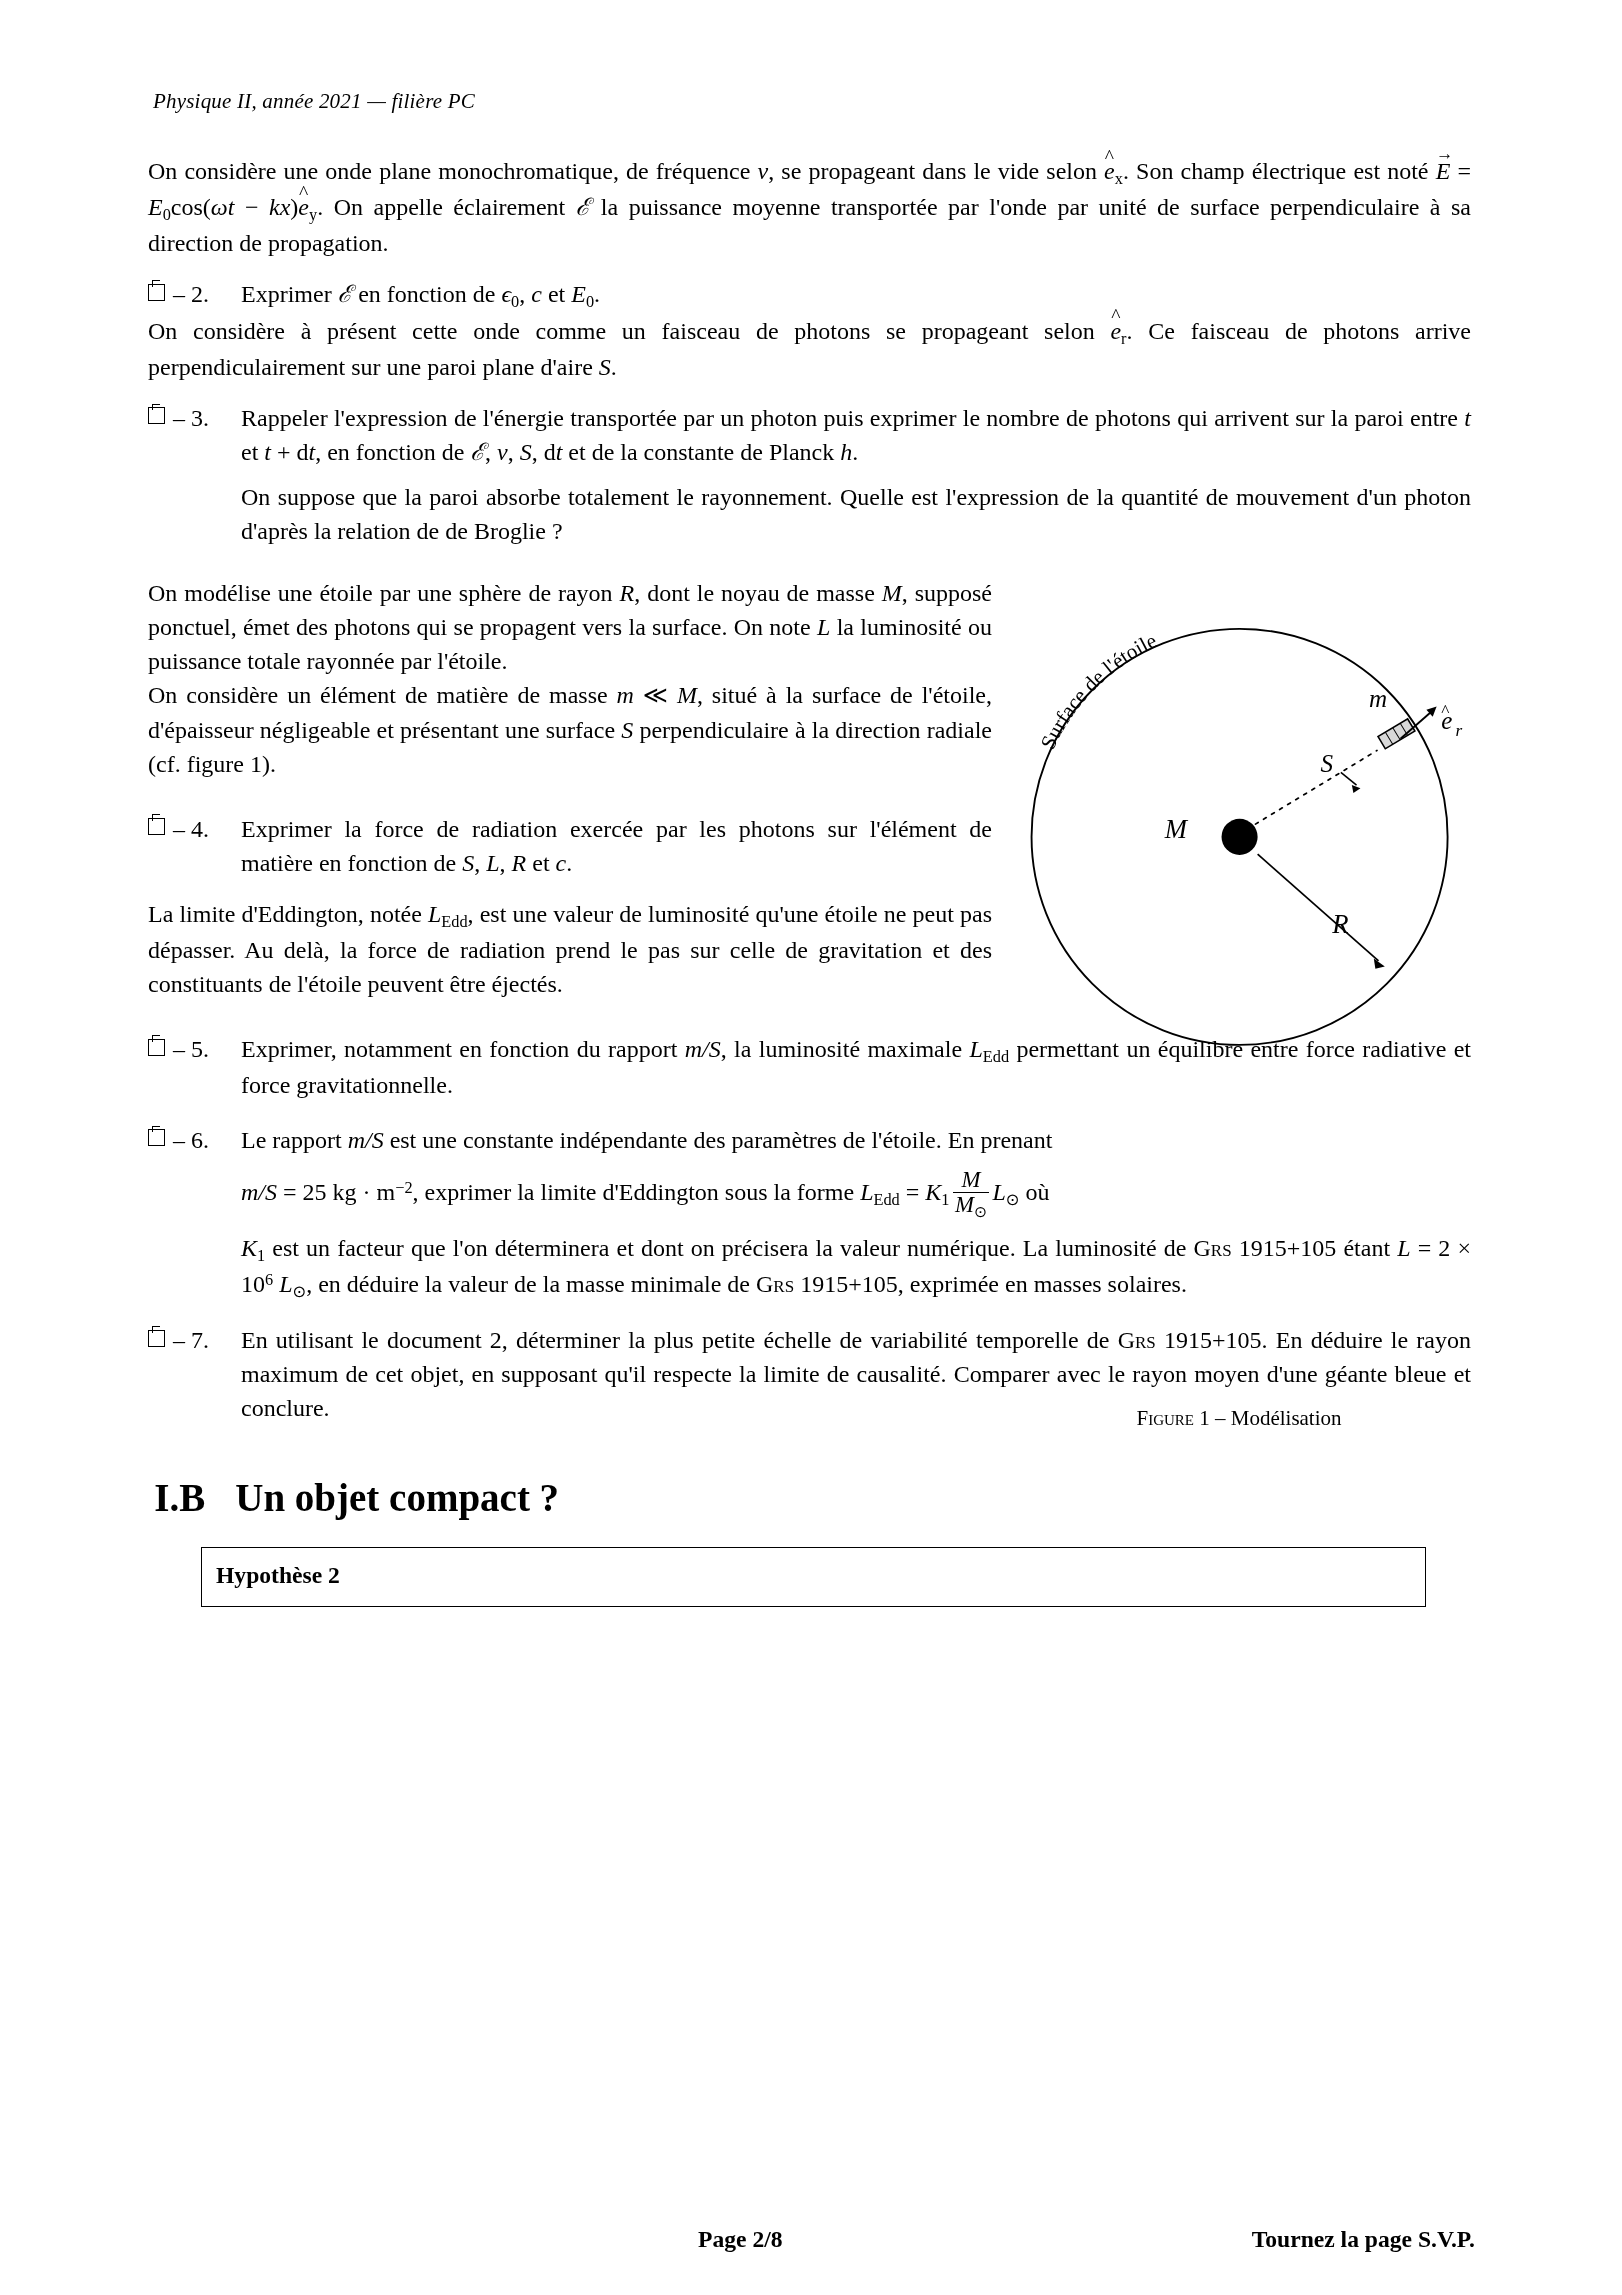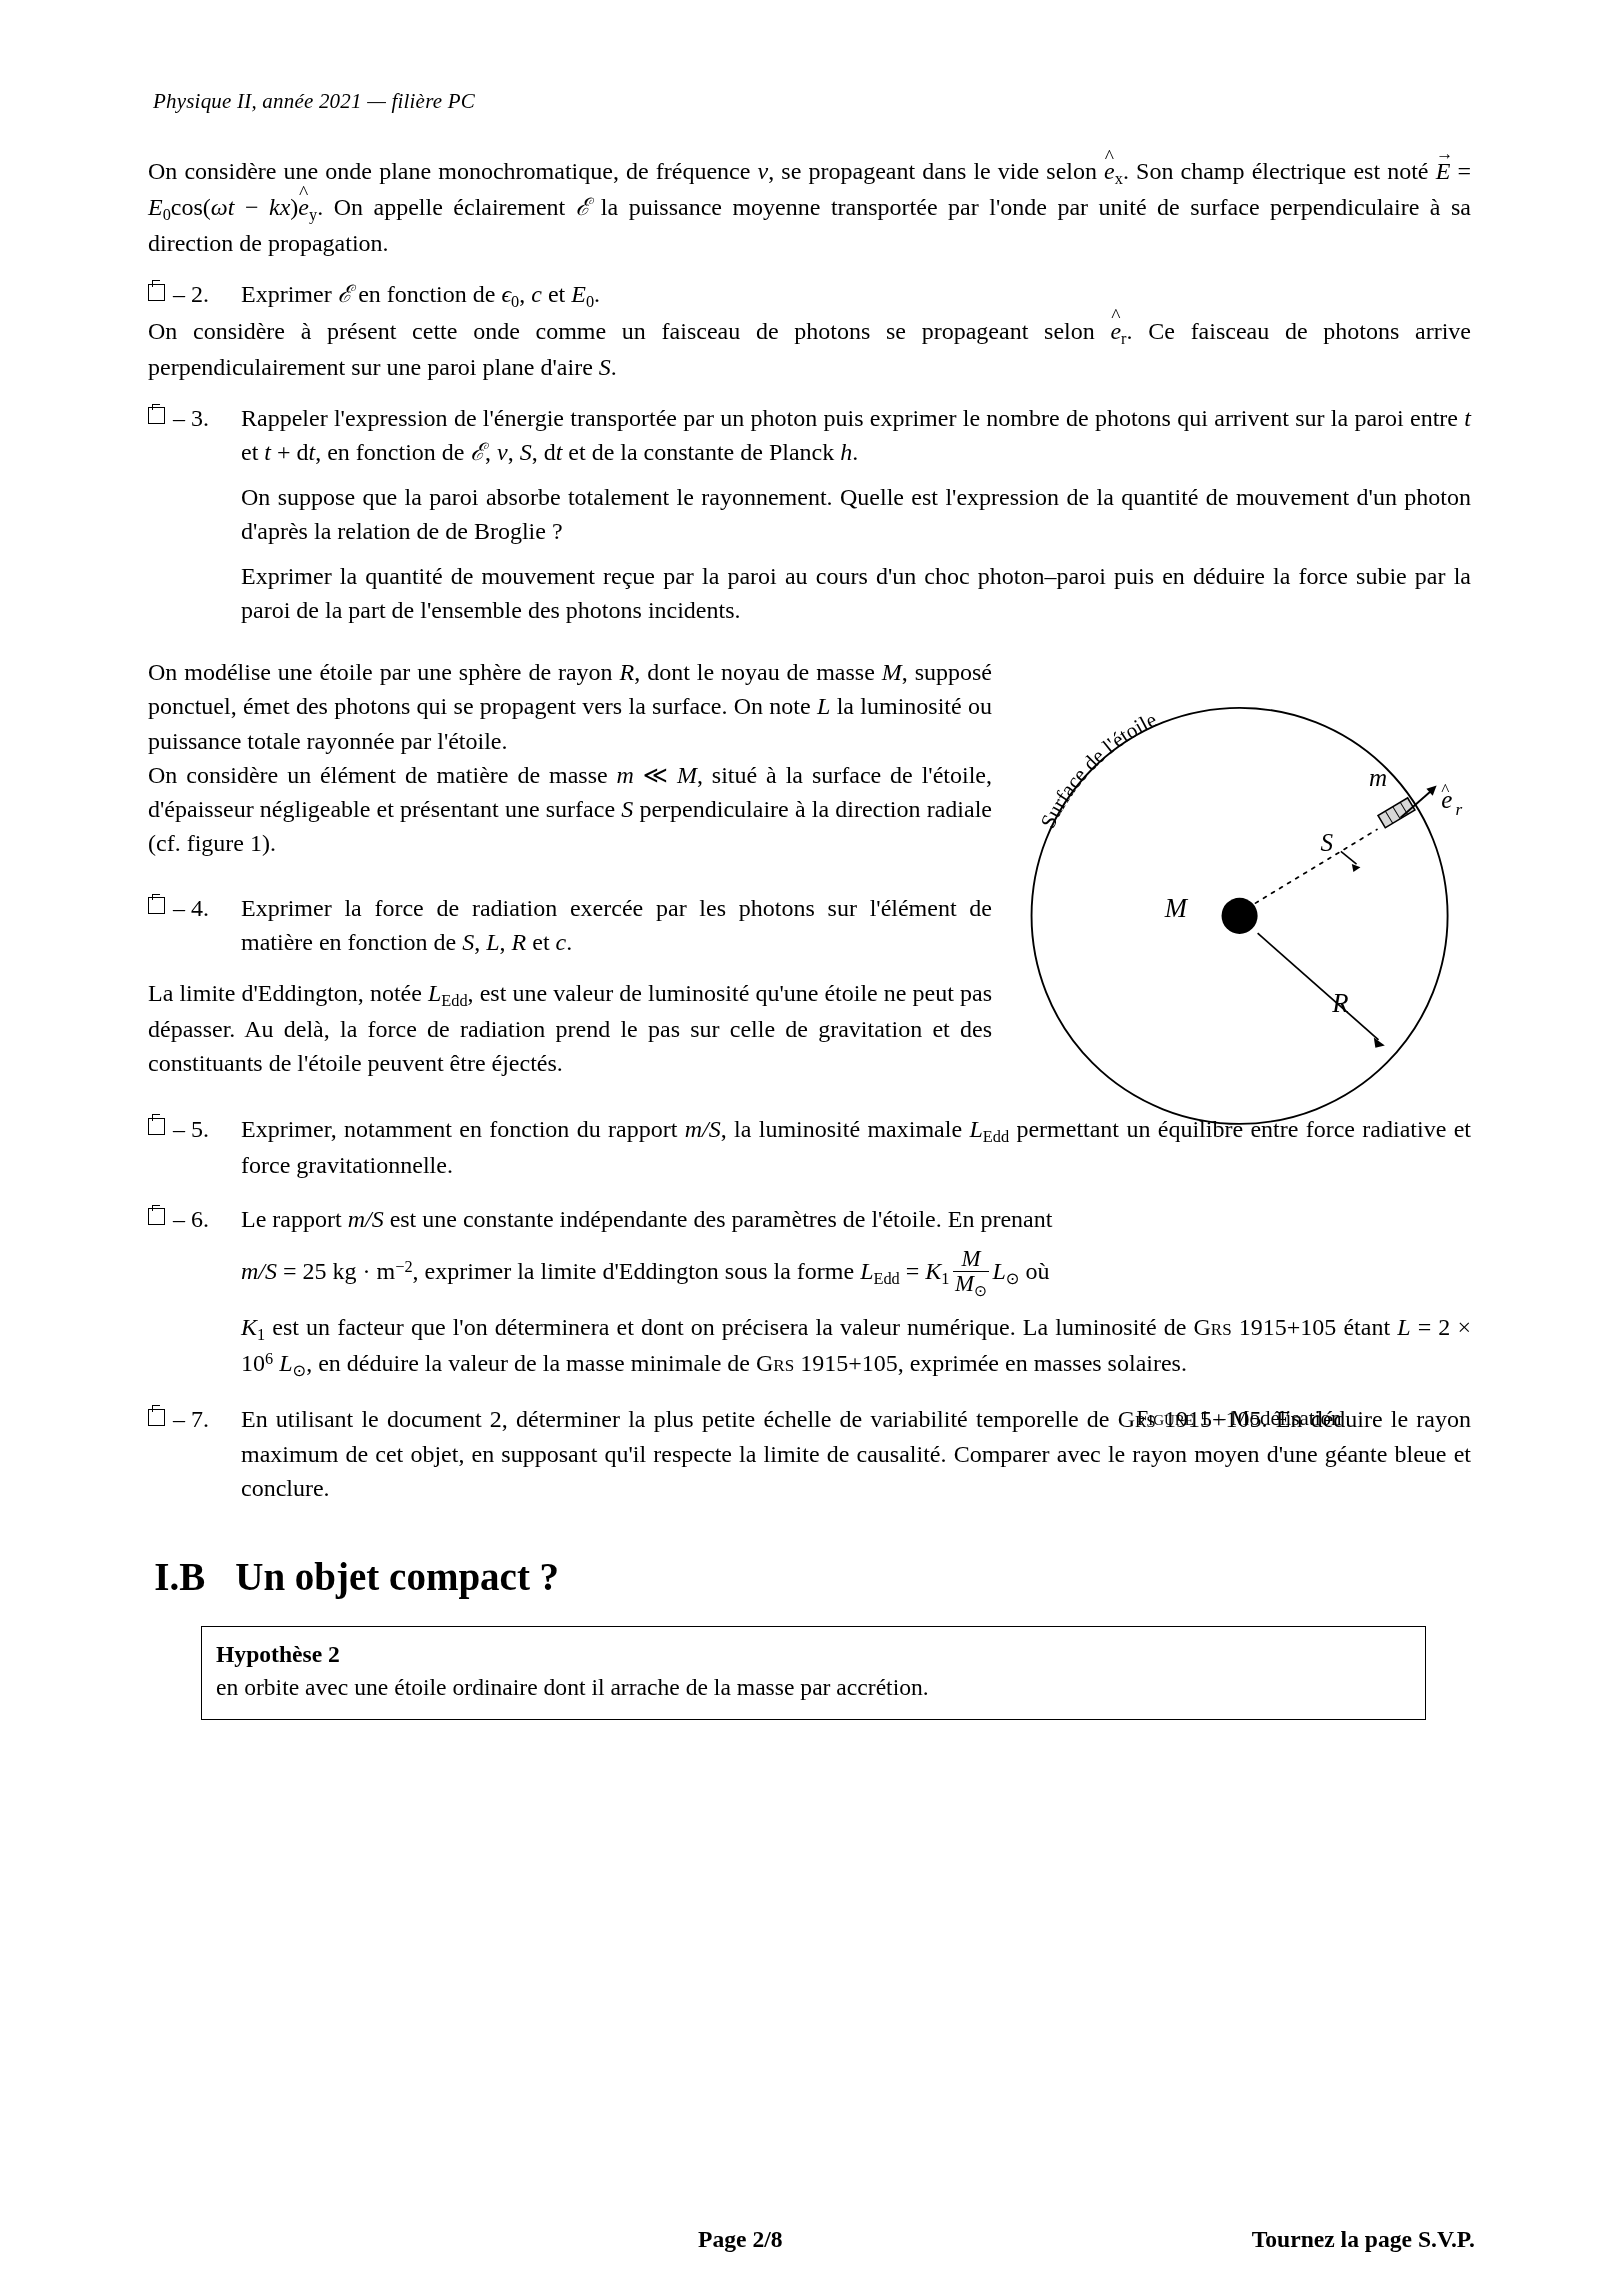--- a/index.html
+++ b/index.html
@@ -208,21 +208,20 @@
 
     <p class="para mt18">
       <span>On considère à présent cette onde comme un faisceau de photons se propageant selon </span><span class="hat"><i class="m">e</i></span><sub class="s">r</sub><span>. Ce faisceau de photons arrive perpendiculairement sur une paroi plane d'aire </span><i class="m">S</i><span>.</span>
     </p>
 
     <div class="qblock">
       <span class="qmark"><span class="qbox"></span><span>– 3.</span></span>
       <span class="qbody">
         <span>Rappeler l'expression de l'énergie transportée par un photon puis exprimer le nombre de photons qui arrivent sur la paroi entre </span><i class="m">t</i><span> et </span><i class="m">t</i><span> + d</span><i class="m">t</i><span>, en fonction de </span><span class="scr">ℰ</span><span>, </span><i class="m">ν</i><span>, </span><i class="m">S</i><span>, d</span><i class="m">t</i><span> et de la constante de Planck </span><i class="m">h</i><span>.</span>
         <span class="sub">On suppose que la paroi absorbe totalement le rayonnement. Quelle est l'expression de la quantité de mouvement d'un photon d'après la relation de de Broglie ?</span>
-        <span class="sub">Exprimer la quantité de mouvement reçue par la paroi au cours d'un choc photon–paroi puis en déduire la force subie par la paroi de la part de l'ensemble des photons incidents.</span>
       </span>
     </div>
 
     <div class="two-col">
       <div class="leftcol">
         <p><span>On modélise une étoile par une sphère de rayon </span><i class="m">R</i><span>, dont le noyau de masse </span><i class="m">M</i><span>, supposé ponctuel, émet des photons qui se propagent vers la surface. On note </span><i class="m">L</i><span> la luminosité ou puissance totale rayonnée par l'étoile.</span></p>
         <p><span>On considère un élément de matière de masse </span><i class="m">m</i><span> ≪ </span><i class="m">M</i><span>, situé à la surface de l'étoile, d'épaisseur négligeable et présentant une surface </span><i class="m">S</i><span> perpendiculaire à la direction radiale (cf. figure 1).</span></p>
 
         <div class="qblock" style="margin-top:31px;">
           <span class="qmark"><span class="qbox"></span><span>– 4.</span></span>
@@ -298,21 +297,20 @@
       <span class="qmark"><span class="qbox"></span><span>– 7.</span></span>
       <span class="qbody"><span>En utilisant le document 2, déterminer la plus petite échelle de variabilité temporelle de </span><span class="smallcaps">Grs 1915+105</span><span>. En déduire le rayon maximum de cet objet, en supposant qu'il respecte la limite de causalité. Comparer avec le rayon moyen d'une géante bleue et conclure.</span></span>
     </div>
 
     <div class="section-head">
       <span class="num">I.B</span><span>Un objet compact ?</span>
     </div>
 
     <div class="hypbox">
       <div class="title">Hypothèse 2</div>
-      <div>en orbite avec une étoile ordinaire dont il arrache de la masse par accrétion.</div>
     </div>
 
   </div>
 
   <div class="footer">
     <span class="pg">Page 2/8</span>
     <span class="tournez">Tournez la page S.V.P.</span>
   </div>
 
 </div>

